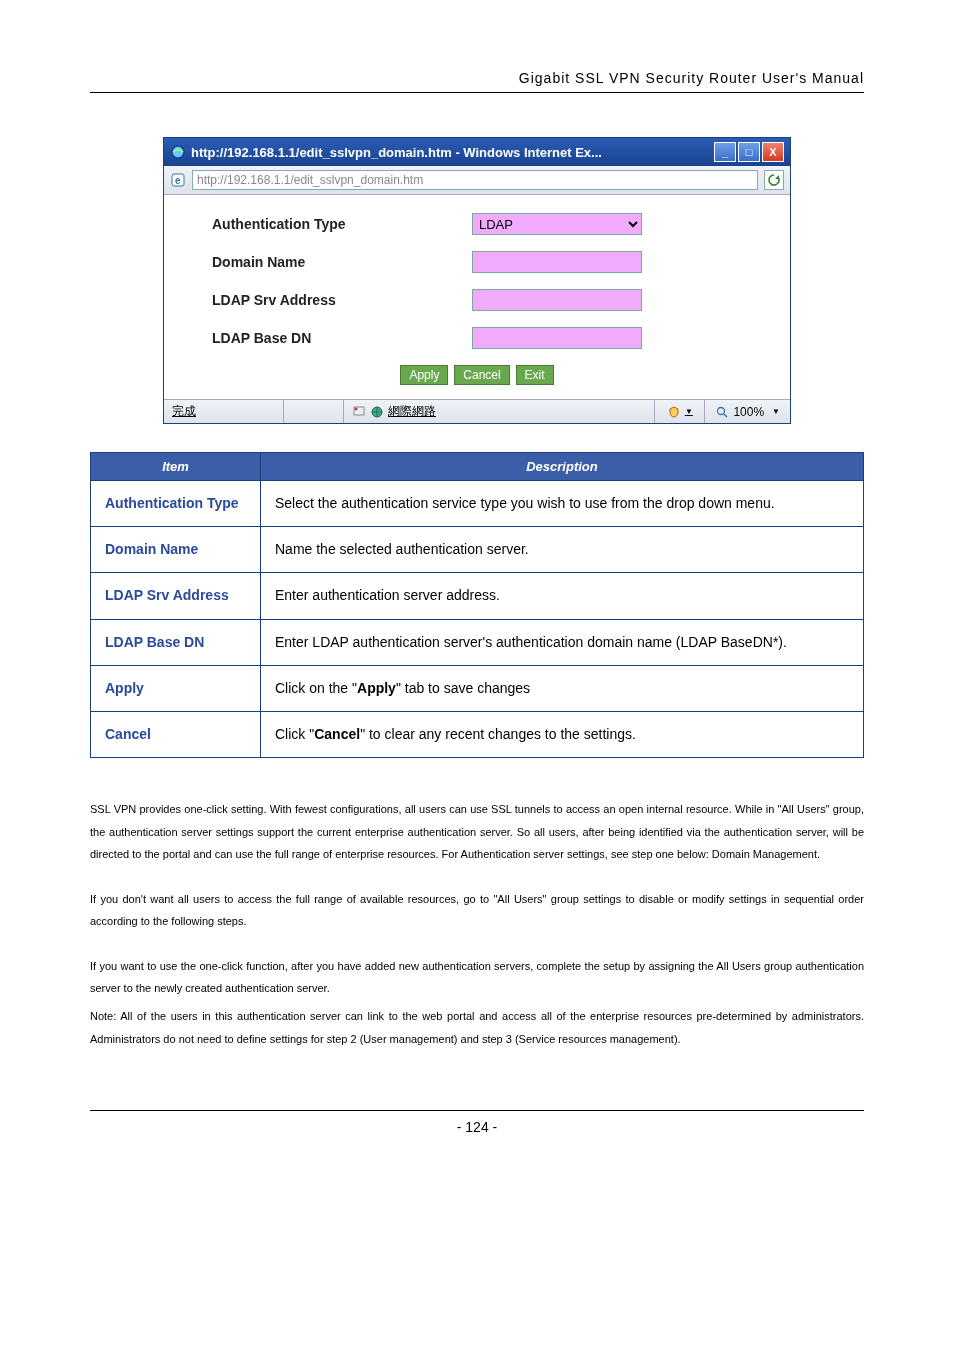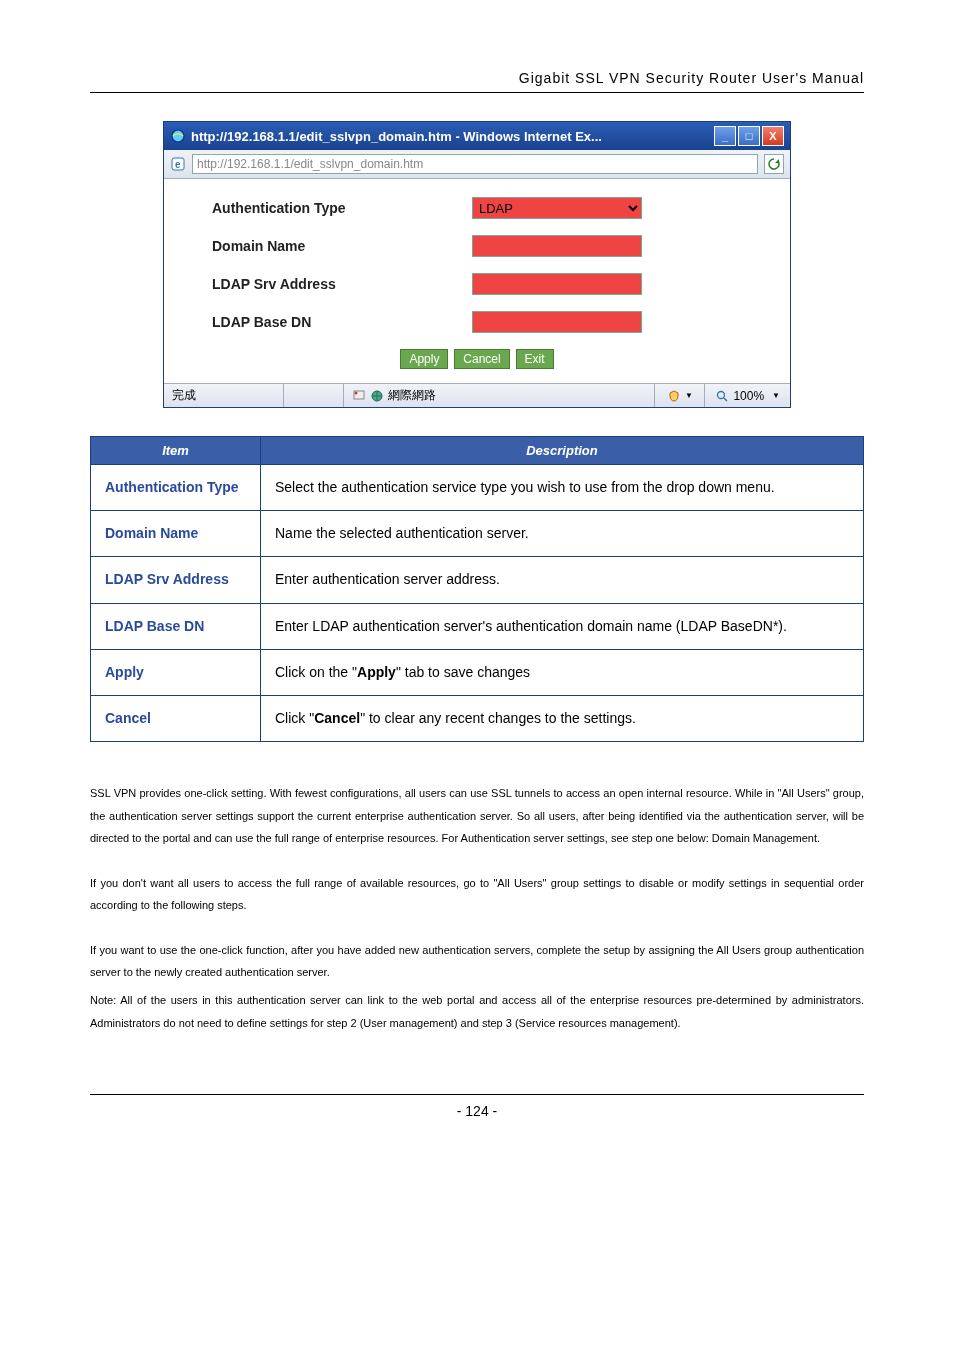--- a/index.html
+++ b/index.html
@@ -13,21 +13,21 @@
   }
   .page {
     padding: 70px 90px 40px 90px;
   }
   .header-line {
     text-align: right;
     font-size: 14px;
     letter-spacing: 1px;
     padding-bottom: 6px;
     border-bottom: 1.5px solid #000;
-    margin-bottom: 28px;
+    margin-bottom: 44px;
   }
 
   
   .browser-window {
     width: 628px;
     margin: 0 auto 28px auto;
     border: 1px solid #1b3f78;
   }
   .titlebar {
     background: linear-gradient(#2a5db5 0%, #1a428f 100%);
@@ -104,21 +104,21 @@
     font-size: 14px;
     font-weight: bold;
     color: #222;
   }
   .form-row select, .form-row input.txt {
     width: 170px;
     height: 22px;
     border: 1px solid #7a9;
     font-size: 13px;
     padding: 1px 2px;
-    background: #ef4444;
+    background: #f0abfc;
   }
   .btn-row {
     text-align: center;
     margin-top: 8px;
   }
   .btn-row button {
     background: #6aa84f;
     border: 1px solid #4a7a35;
     color: #fff;
     font-size: 12px;
@@ -133,20 +133,21 @@
     display: flex;
     align-items: center;
     font-size: 12px;
     height: 24px;
   }
   .status-seg {
     border-right: 1px solid #aab;
     padding: 0 8px;
     display:flex; align-items:center; gap:4px;
     height:100%;
+    text-decoration:underline;
   }
   .status-seg.wide { flex: 0 0 120px; }
   .status-seg.mid { flex: 1; justify-content:flex-start; }
   .zoom-seg { padding: 0 10px; display:flex; align-items:center; gap:4px; }
   .status-icon { width:14px; height:14px; display:inline-flex; align-items:center; justify-content:center; }
 
   
   table.desc {
     width: 100%;
     border-collapse: collapse;

